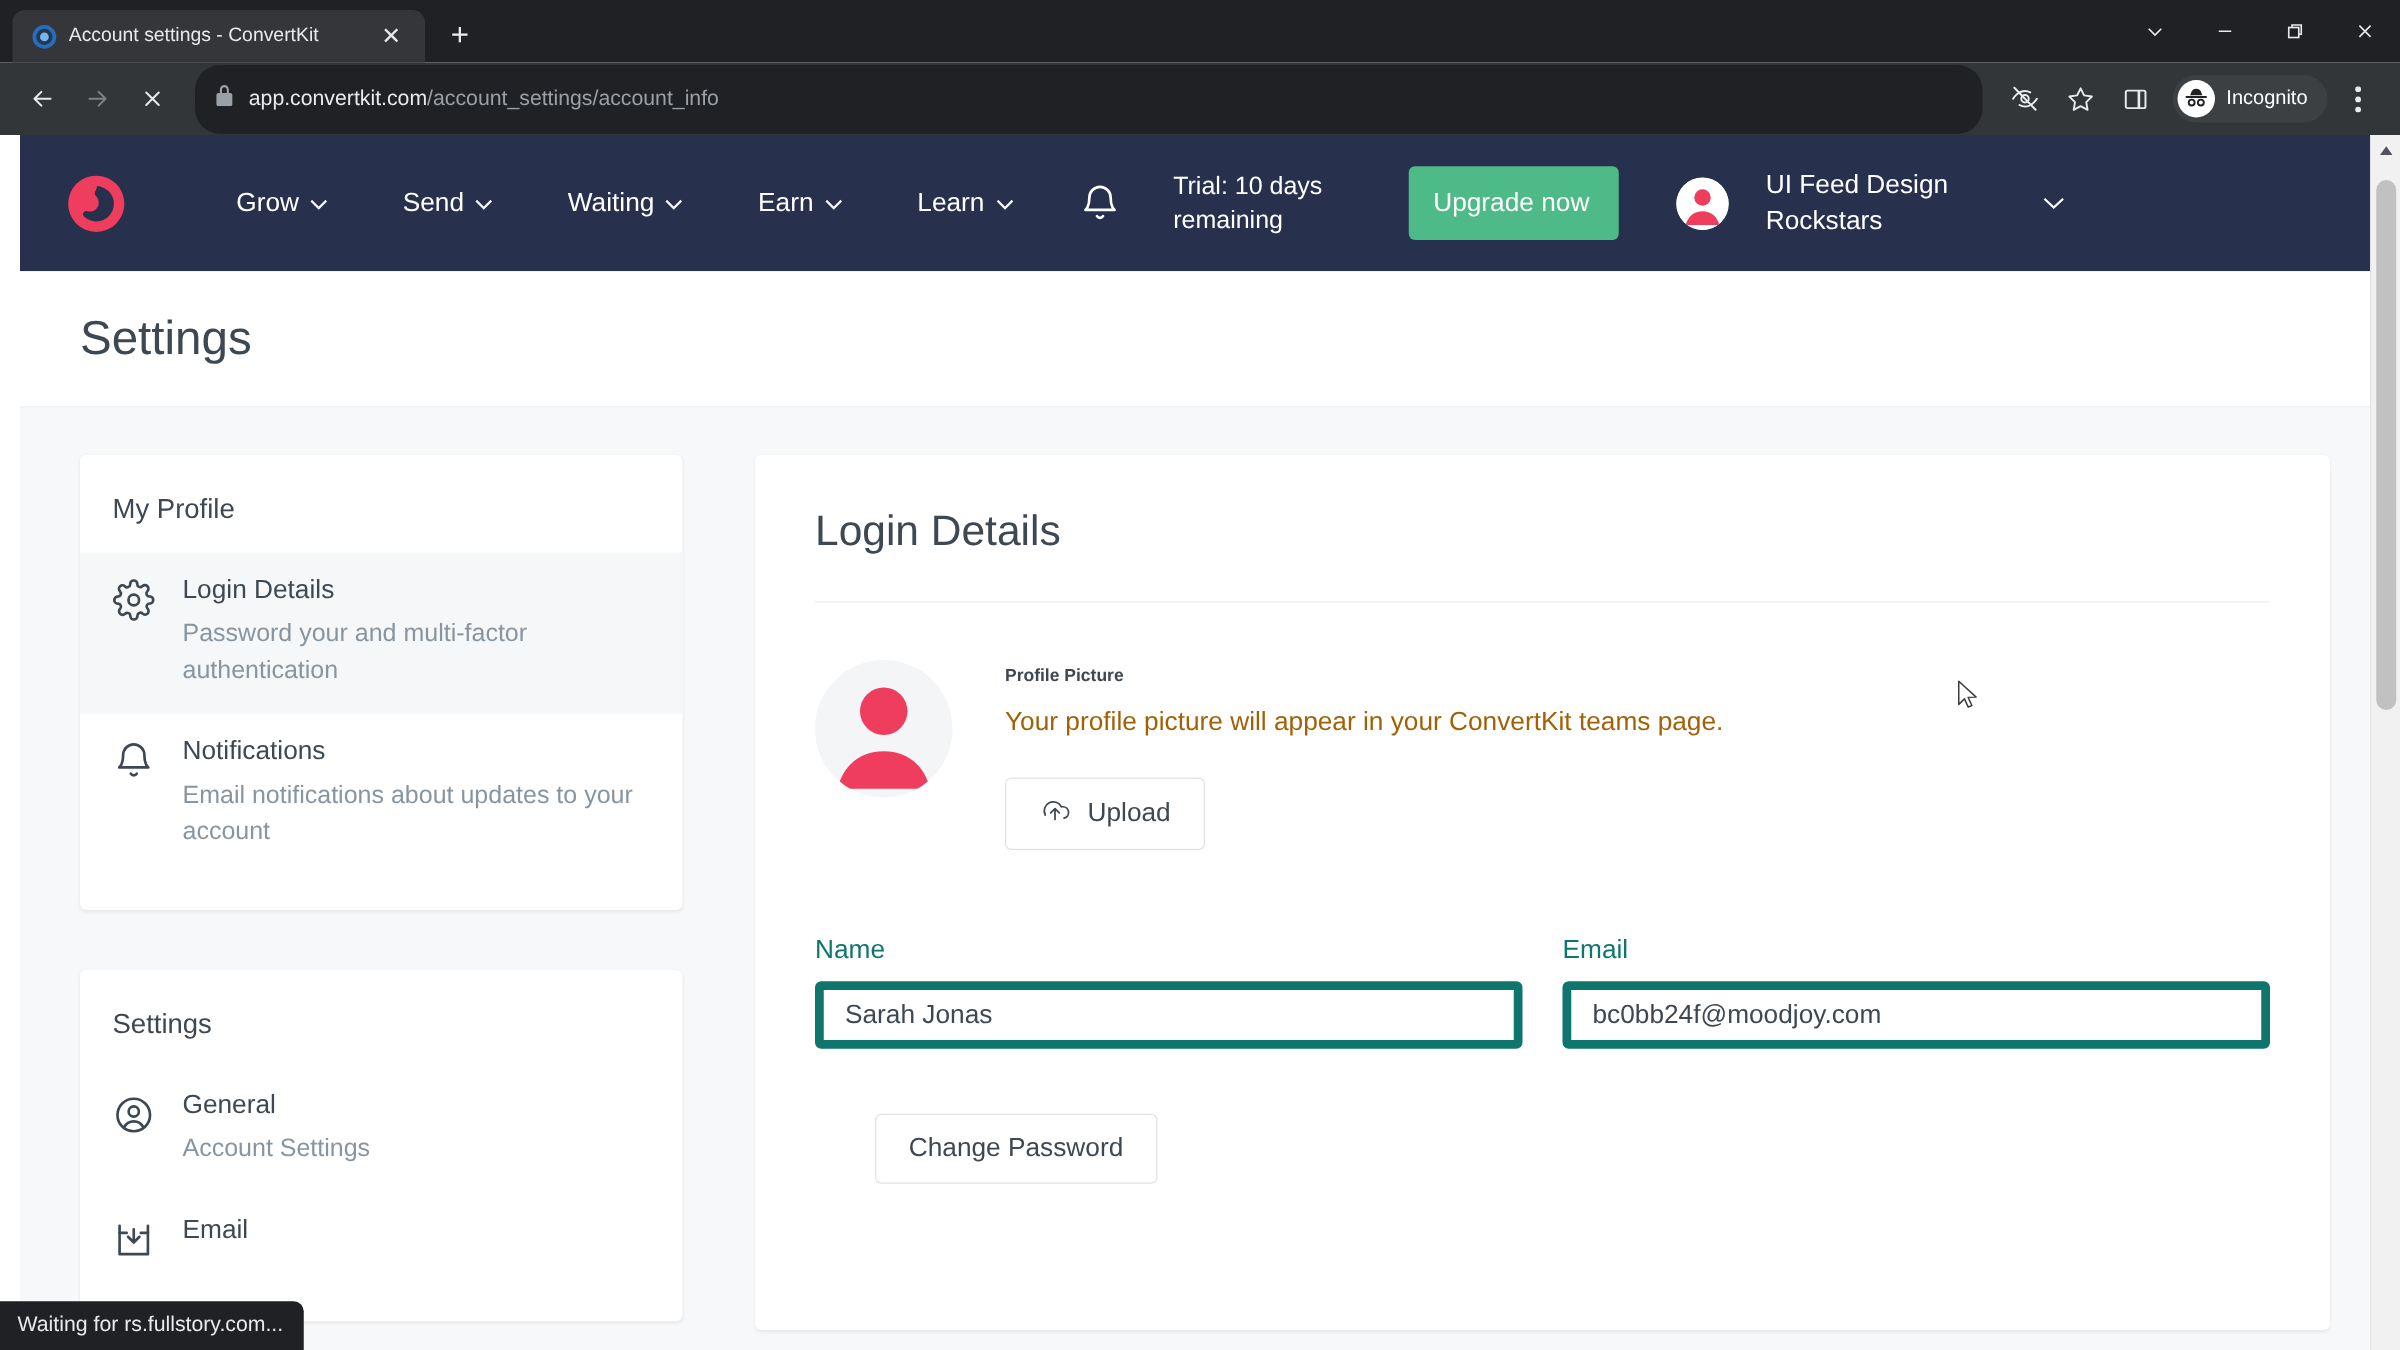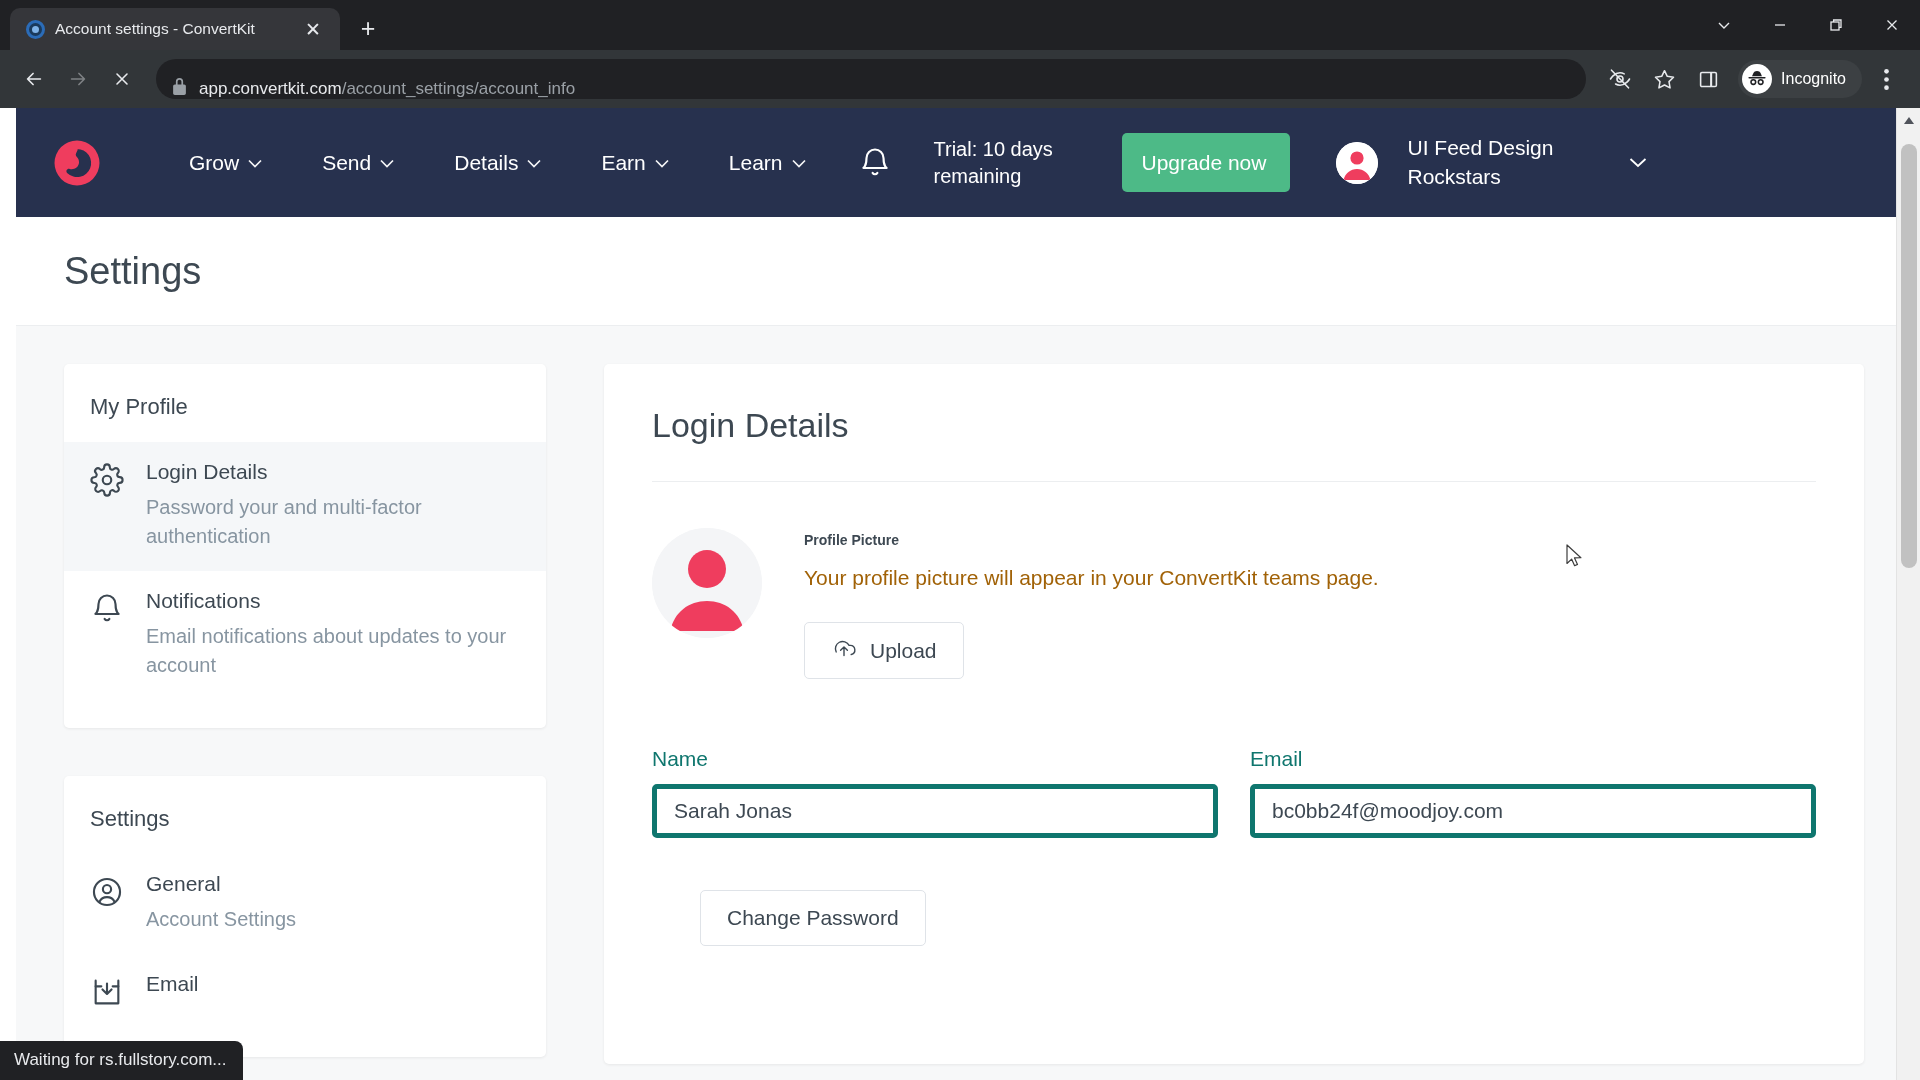--- a/index.html
+++ b/index.html
@@ -61,22 +61,22 @@
     height: 58px; background: #323639;
     display: flex; align-items: center; padding: 0 14px; gap: 4px;
   }
   .navbtn {
     width: 40px; height: 40px; border-radius: 50%;
     display: flex; align-items: center; justify-content: center;
     color: #e8eaed; flex: 0 0 40px;
   }
   .navbtn.disabled { color: #7e8184; }
   .omnibox {
-    flex: 1; height: 40px; background: #202124; border-radius: 20px;
-    display: flex; align-items: flex-end; padding: 0 16px; margin: 0 10px;
+    flex: 1; height: 55px; background: #202124; border-radius: 20px;
+    display: flex; align-items: center; padding: 0 16px; margin: 0 10px;
     gap: 12px; min-width: 0;
   }
   .omnibox .url { font-size: 17px; color: #e8eaed; white-space: nowrap; }
   .omnibox .url .path { color: #9aa0a6; }
   .omni-right { display: flex; align-items: center; gap: 4px; }
   .profile-chip {
     display: flex; align-items: center; gap: 9px;
     background: #3c4043; border-radius: 20px;
     height: 38px; padding: 0 16px 0 4px; margin-left: 6px;
   }
@@ -178,21 +178,21 @@
     display: inline-flex; align-items: center; gap: 13px;
     border: 1px solid #dfe3e8; border-radius: 5px;
     background: #ffffff; padding: 15px 26px;
     font-size: 21px; color: #3d4852;
   }
 
   .fields { display: flex; gap: 32px; margin-top: 68px; }
   .field { flex: 1; }
   .field label { display: block; font-size: 21px; color: #0f766e; margin-bottom: 13px; }
   .field .input {
-    height: 54px; border: 5px solid #0f766e; border-radius: 5px;
+    height: 54px; border: 7px solid #0f766e; border-radius: 5px;
     display: flex; align-items: center; padding: 0 17px;
     font-size: 21px; color: #3d4852; background: #ffffff;
   }
   .pw-btn-wrap { margin-top: 52px; padding-left: 48px; }
 
   
   .scrollbar {
     position: absolute; right: 0; top: 108px;
     width: 24px; height: 972px; background: #f1f1f1;
     border-left: 1px solid #e3e3e3;
@@ -343,21 +343,21 @@
           </div>
           <div class="ck-item">
             <span>Send</span>
             <span class="chev">
               <svg width="14" height="9" viewBox="0 0 14 9" fill="none" stroke="#ffffff" stroke-width="1.7">
                   <path d="M1 1.5l6 6 6-6"></path>
                 </svg>
             </span>
           </div>
           <div class="ck-item">
-            <span>Details</span>
+            <span>Waiting</span>
             <span class="chev">
               <svg width="14" height="9" viewBox="0 0 14 9" fill="none" stroke="#ffffff" stroke-width="1.7">
                   <path d="M1 1.5l6 6 6-6"></path>
                 </svg>
             </span>
           </div>
           <div class="ck-item">
             <span>Earn</span>
             <span class="chev">
               <svg width="14" height="9" viewBox="0 0 14 9" fill="none" stroke="#ffffff" stroke-width="1.7">

